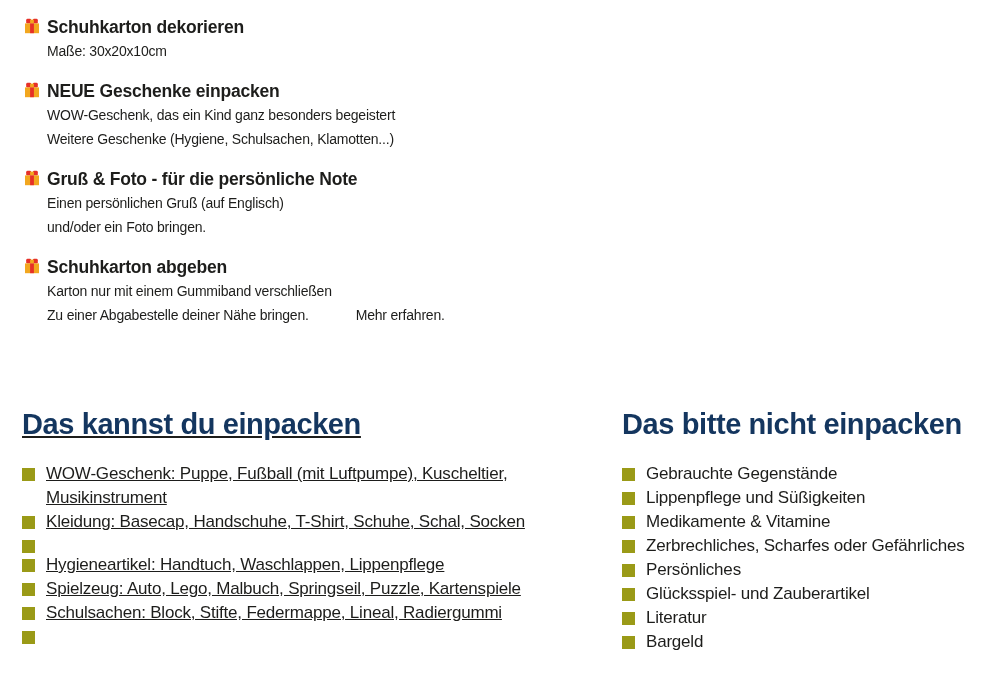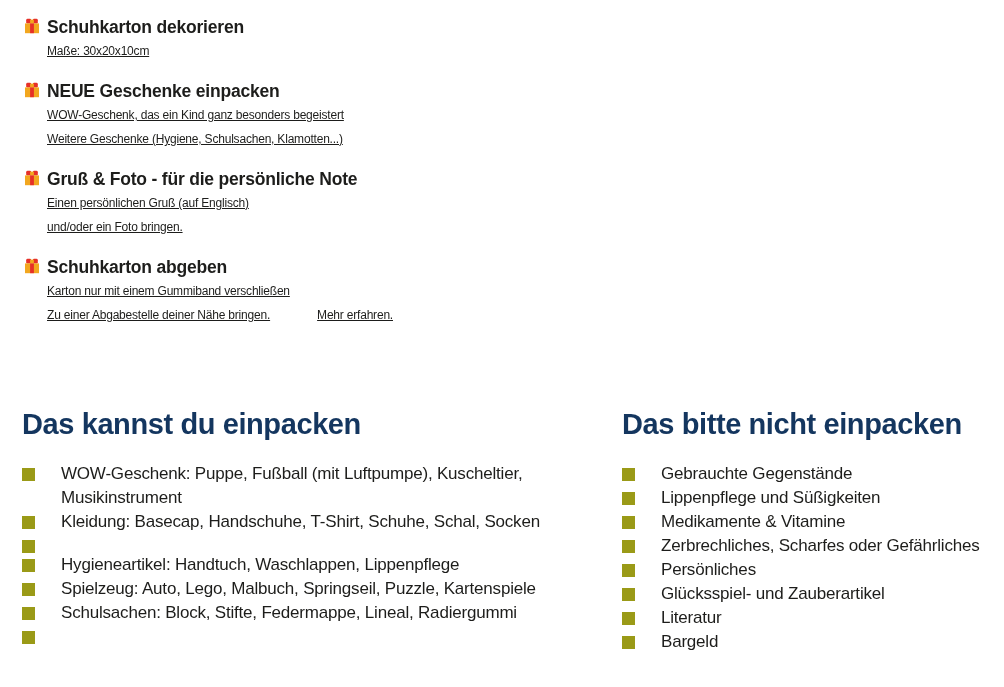--- a/index.html
+++ b/index.html
@@ -38,54 +38,53 @@
   .gift-red{fill:var(--gift_red,#e63028);}
   .gift-yellow{fill:var(--gift_yellow,#f2a71f);}
   .step-body{min-width:0;}
   .step-title{
     font-size:17.5px;
     font-weight:bold;
     line-height:24px;
     letter-spacing:-0.2px;
   }
   .step-line{
-    font-size:12px;
+    font-size:14px;
     line-height:24px;
     letter-spacing:-0.2px;
-    text-decoration:underline;
   }
   .more-link{
     margin-left:4px;
     cursor:pointer;
     padding-left:43px;
   }
   
   .columns{
     display:flex;
     margin-top:81px;
   }
-  .col-left{width:600px;flex:none;}
+  .col-left{width:600px;flex:none;text-decoration:underline;}
   .col-right{flex:1;min-width:0;}
   .col-heading{
     margin:0;
     font-size:29px;
     font-weight:bold;
     line-height:32px;
     letter-spacing:-0.4px;
     color:var(--navy,#14365f);
   }
   ul.check-list{
     list-style:none;
     margin:22px 0 0 0;
     padding:0;
   }
   .col-left ul.check-list{max-width:560px;}
   ul.check-list li{
     display:flex;
-    gap:26px;
+    gap:11px;
     font-size:17px;
     line-height:24px;
     letter-spacing:-0.2px;
   }
   .bullet{
     flex:none;
     width:13px;
     height:13px;
     margin-top:6px;
     background:var(--olive,#9a9a17);

